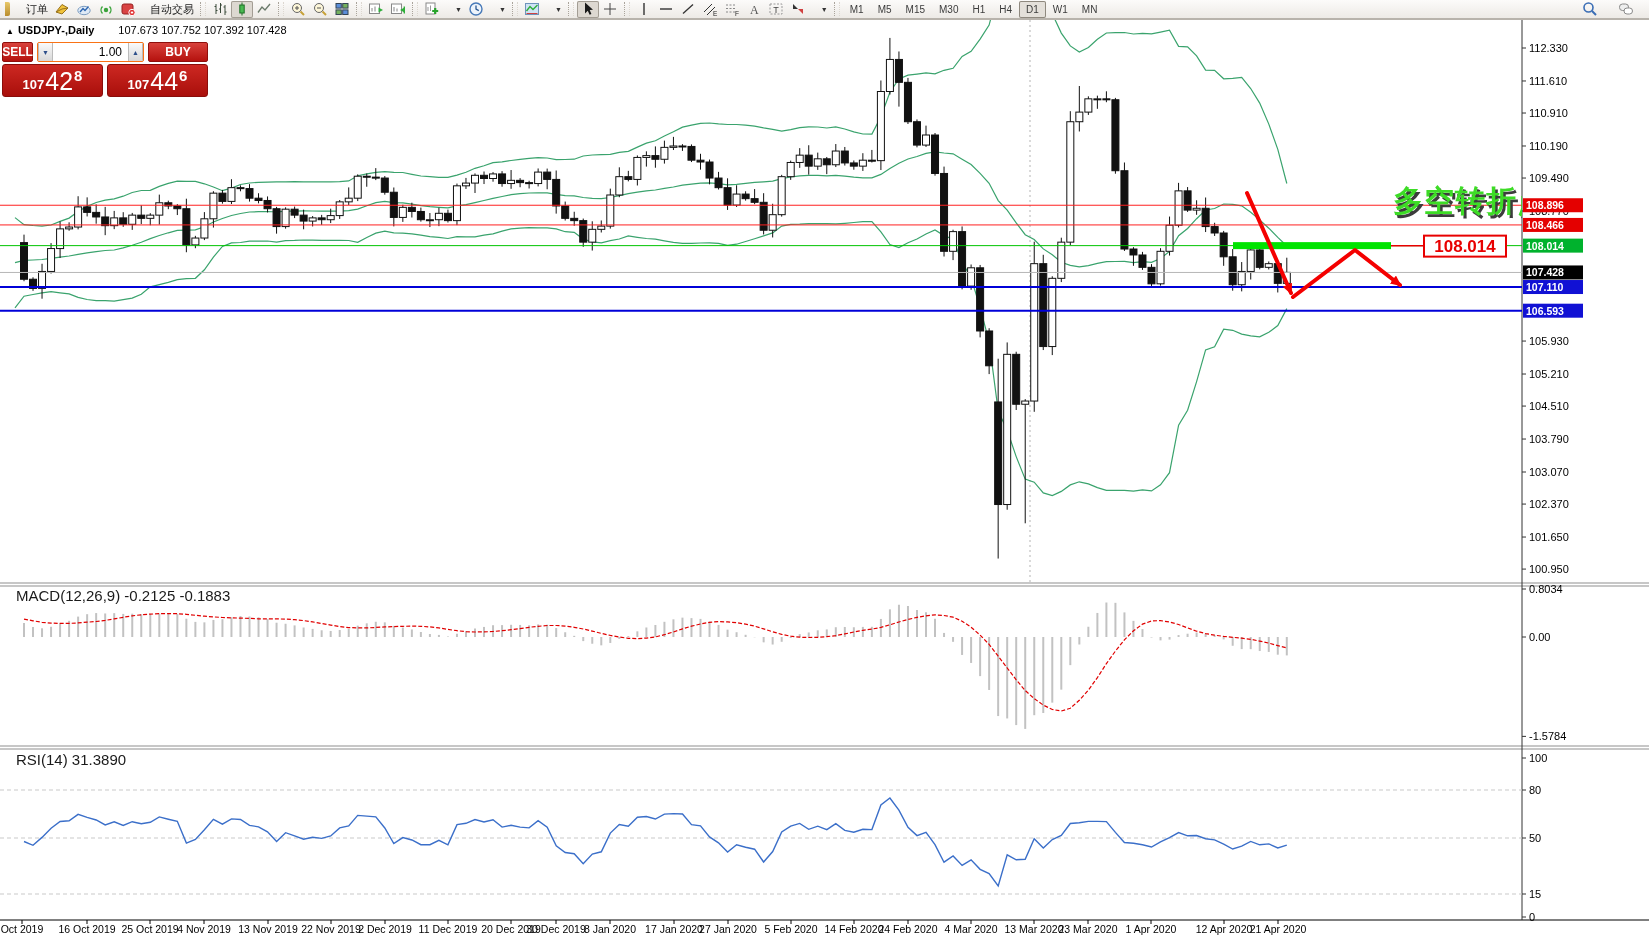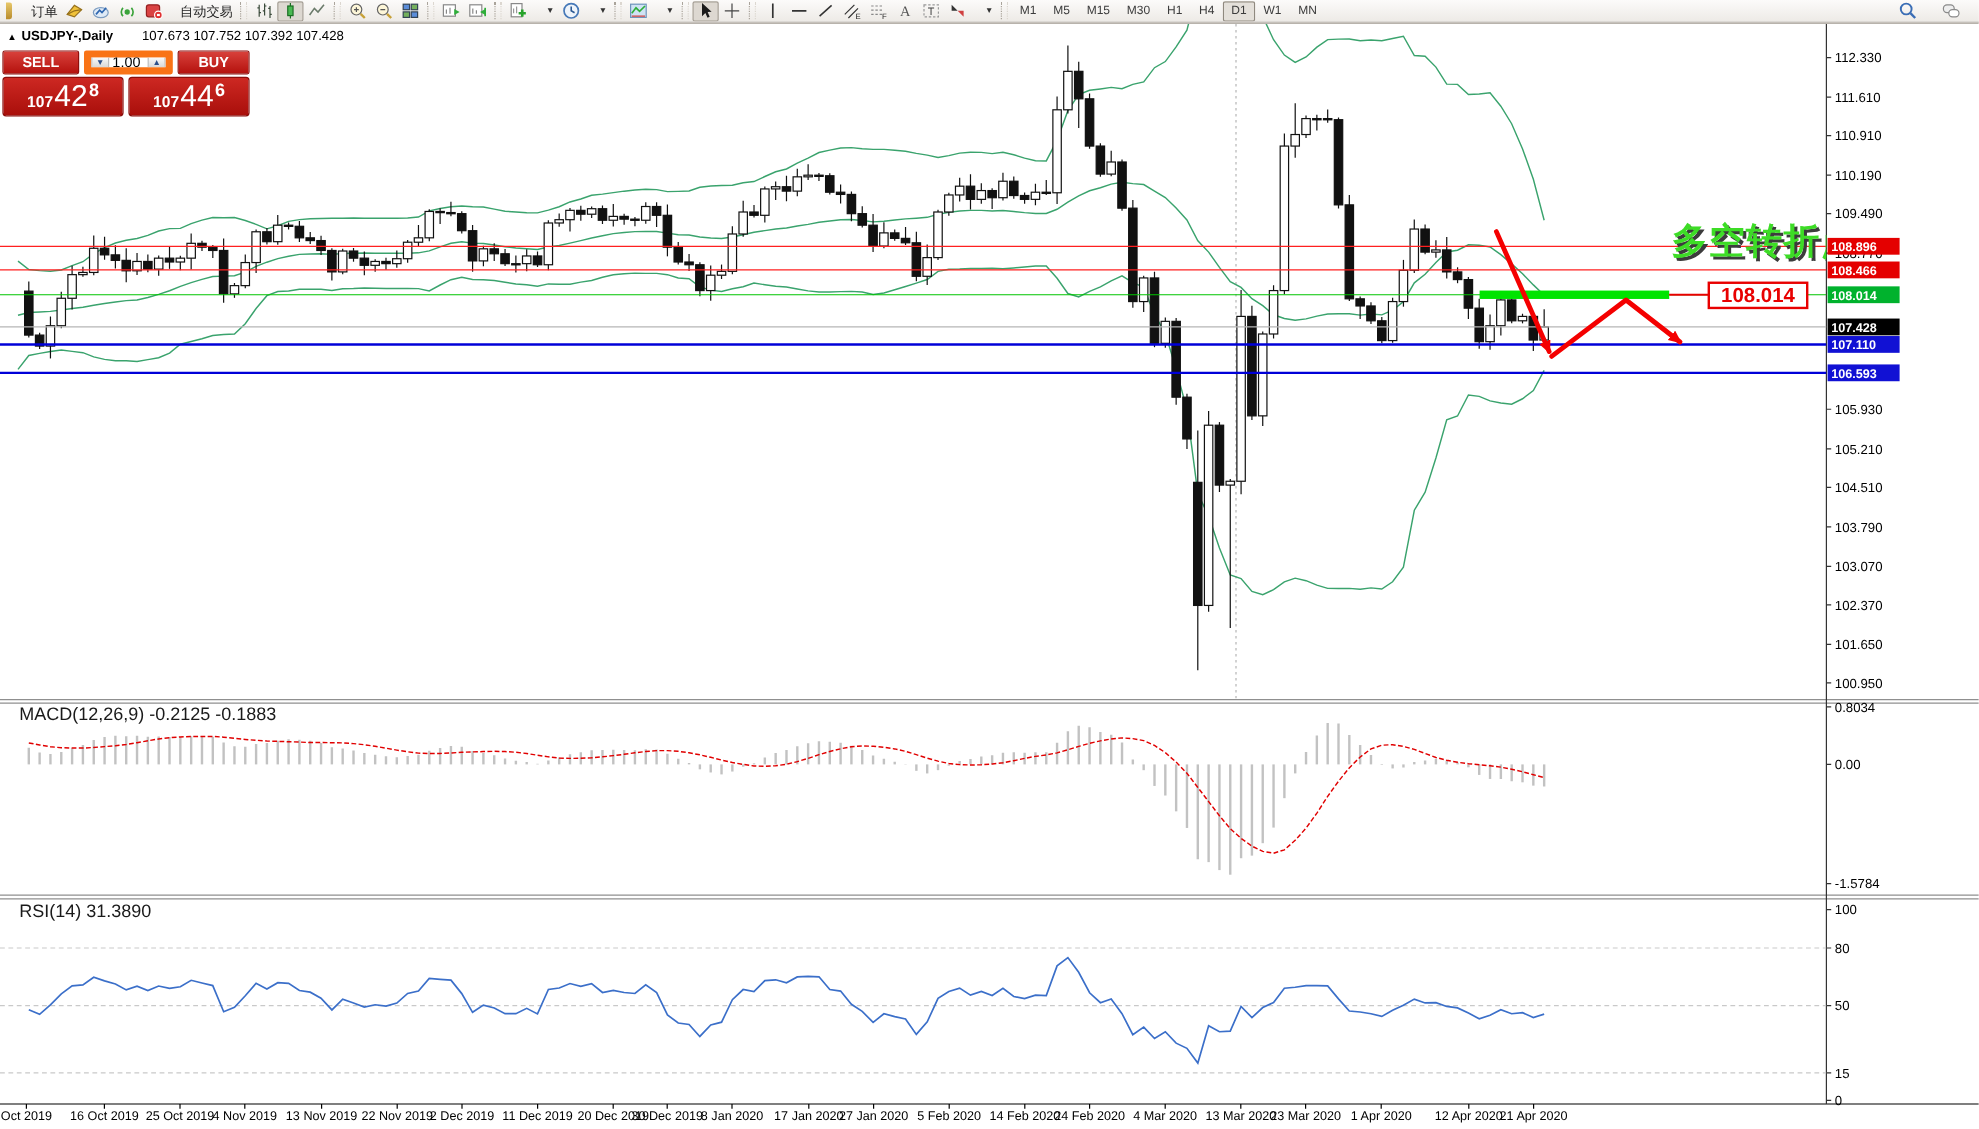--- a/index.html
+++ b/index.html
@@ -23,28 +23,28 @@
 
   
   #chart-title{position:absolute;left:6px;top:24px;font-size:11px;color:#000;z-index:20}
   #chart-title .tgl{font-size:8px;margin-right:4px;color:#000}
   #chart-title b{font-weight:bold;margin-right:24px}
 
   #trade{position:absolute;left:2px;top:42px;width:206px;z-index:20}
   #trade .row1{display:flex;gap:4px;height:20px;margin-bottom:2px}
   .tp-btn{background:linear-gradient(#d8413b,#b5120e);color:#fff;font-size:12px;font-weight:bold;
     border:1px solid #8f0f0c;border-radius:2px;display:flex;align-items:center;justify-content:center}
-  #sell-btn{width:64px}#buy-btn{width:60px}
-  #vol{flex:1;display:flex;border:6px solid #f97316;background:#fff;border-radius:2px;overflow:hidden}
+  #sell-btn{width:31px}#buy-btn{width:60px}
+  #vol{flex:1;display:flex;border:1px solid #f97316;background:#fff;border-radius:2px;overflow:hidden}
   #vol .spin{width:15px;background:linear-gradient(#fafafa,#d8d8d8);border-left:1px solid #bbb;border-right:1px solid #bbb;
     color:#2d4f8a;font-size:7px;display:flex;align-items:center;justify-content:center}
   #vol .val{flex:1;font-size:12px;display:flex;align-items:center;justify-content:flex-end;padding-right:6px;color:#000}
   #trade .row2{display:flex;gap:4px;height:33px}
   .pblock{flex:1;background:linear-gradient(#cd2822,#a90f0b);border:1px solid #8a0d0a;border-radius:3px;
-    color:#fff;display:flex;align-items:flex-start;justify-content:center}
+    color:#fff;display:flex;align-items:flex-end;justify-content:center}
   .pblock .sm{font-size:13px;font-weight:bold;align-self:flex-end;margin-bottom:4px}
   .pblock .bg{font-size:25px;line-height:30px;margin:0 1px}
   .pblock .sup{font-size:15px;font-weight:bold;align-self:flex-start;margin-top:2px}
 
   .pane-label{position:absolute;left:16px;font-size:15px;color:#1a1a1a;z-index:20}
   #macd-label{top:587px}
   #rsi-label{top:751px}
 
   #chart-svg{position:absolute;left:0;top:19px;z-index:5}
 </style>

